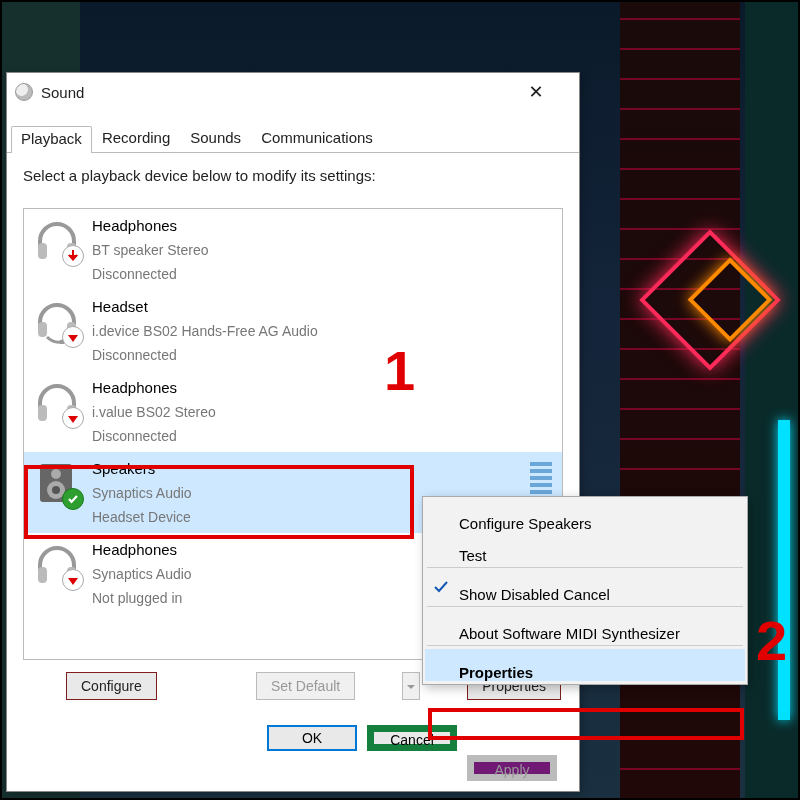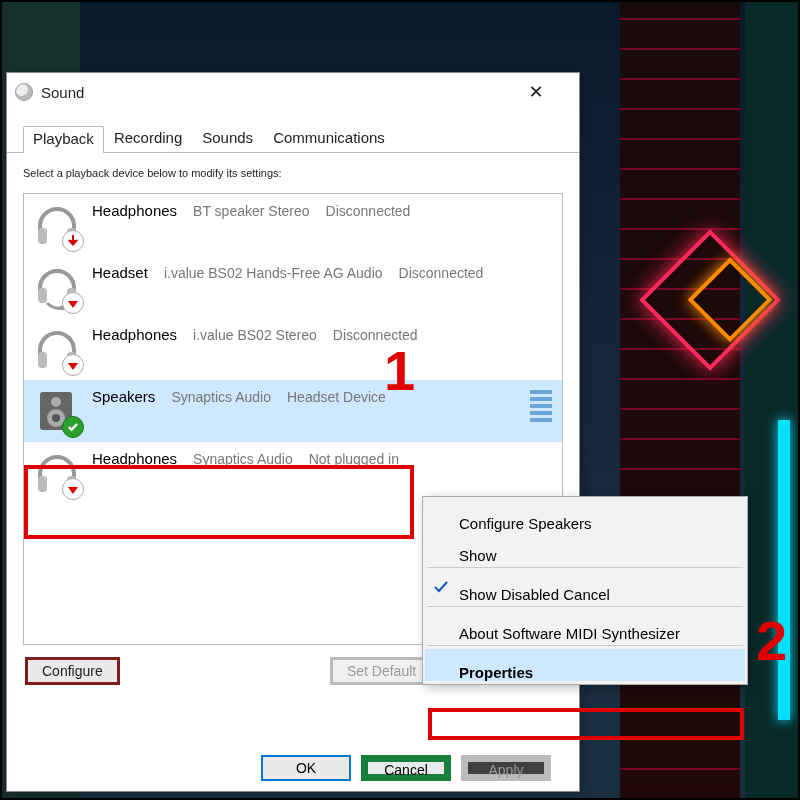--- a/index.html
+++ b/index.html
@@ -20,57 +20,57 @@
   .dialog {
     position: absolute; left: 6px; top: 72px; width: 574px; height: 720px;
     background: #fff; border: 1px solid #888; box-shadow: 2px 2px 8px rgba(0,0,0,.25);
   }
   .titlebar { display: flex; align-items: center; justify-content: space-between; height: 38px; padding: 0 20px 0 8px; }
   .titlebar .left { display: flex; align-items: center; gap: 8px; }
   .title-icon { width: 18px; height: 18px; border-radius: 50%; background: radial-gradient(circle at 35% 35%, #eee 0 40%, #bbb 45% 100%); border:1px solid #999; }
   .title-text { font-size: 15px; color: #222; }
   .close-btn { width: 46px; height: 30px; display:flex; align-items:center; justify-content:center; font-size: 18px; color:#222; cursor:pointer; }
 
-  .tabstrip { display:flex; border-bottom: 1px solid #bbb; padding-left: 16px; margin-top: 14px; height: 28px; }
+  .tabstrip { display:flex; border-bottom: 1px solid #bbb; padding-left: 4px; margin-top: 14px; height: 28px; }
   .tab { padding: 3px 9px; font-size: 15px; border: 1px solid transparent; border-bottom: none; cursor:pointer; color:#222; }
   .tab.active { border-color: #bbb; background:#fff; position:relative; top:1px; border-top-left-radius:2px; border-top-right-radius:2px; }
 
   .tab-content { padding: 14px 16px 0 16px; }
-  .instruction { font-size: 11px; color:#222; margin-bottom: 14px; }
+  .instruction { font-size: 15px; color:#222; margin-bottom: 24px; }
 
   .device-list { border: 1px solid #bbb; width: 540px; height: 452px; overflow: hidden; position: relative; }
   .device-item { display:flex; align-items:flex-start; gap: 12px; padding: 8px 10px; position:relative; }
   .device-item.selected { background: #cde8ff; }
 
   .dev-icon { width: 46px; height: 46px; position: relative; flex-shrink: 0; }
   .headphone-svg, .headset-svg, .speaker-svg { width:46px; height:46px; }
   .badge { position:absolute; right:-4px; bottom:-4px; width:22px; height:22px; border-radius:50%; background:#fff; border:1px solid #aaa; display:flex; align-items:center; justify-content:center; }
   .badge.red svg { width:14px; height:14px; }
   .badge.green { background:#2e9e2e; border-color:#1a7a1a; }
   .badge.green svg { width:12px; height:12px; }
 
-  .dev-text { display:flex; flex-direction:row; gap:16px;align-items:center; }
+  .dev-text { display:flex; flex-direction:column; gap:8px; }
   .dev-name { font-size: 15px; color:#000; }
   .dev-sub  { font-size: 14px; color:#777; }
   .dev-status{ font-size: 14px; color:#777; }
 
   .level-icon { position:absolute; right:8px; top:10px; width:24px; height:40px; }
   .level-icon .b { width:22px; height:4px; margin-bottom:3px; background:#6aa6d8; }
 
   .lower-buttons { display:flex; justify-content: space-between; margin-top: 12px; padding: 0 2px; }
   .lower-buttons .right { display:flex; gap: 6px; align-items:center; }
-  .btn { height: 28px; padding: 0 14px; font-size: 14px; border: 3px solid #7f1d1d; background: #e9e9e9; cursor:pointer; color:#222; }
+  .btn { height: 28px; padding: 0 14px; font-size: 14px; border: 1px solid #7f1d1d; background: #e9e9e9; cursor:pointer; color:#222;margin-left:41px; }
   .btn:disabled, .btn.disabled { color:#999; border-color:#bbb; background:#f0f0f0; cursor:default; }
   .split { width:18px; padding:0; display:flex; align-items:center; justify-content:center; }
   .split svg{ width:8px; height:8px; }
 
-  .dialog-buttons { position:absolute; bottom: 10px; right: 28px; display:flex; gap: 10px; }
+  .dialog-buttons { position:absolute; bottom: 10px; right: 22px; display:flex; gap: 10px; }
   .dlg-btn { width: 90px; height: 26px; font-size: 14px; border: 7px solid #15803d; background: #e9e9e9; cursor:pointer; }
   .dlg-btn.primary { border: 2px solid #0078d7; background:#e9e9e9; }
-  .dlg-btn.disabled { color:#999; border-color:#bbb; background:#404040; cursor:default; }
+  .dlg-btn.disabled { color:#999; border-color:#bbb; background:#701a75; cursor:default;margin-top:30px; }
 
   
   .context-menu {
     position: absolute; left: 422px; top: 496px; width: 326px; background:#f2f2f2;
     border: 1px solid #aaa; box-shadow: 3px 3px 10px rgba(0,0,0,.25); padding: 3px 2px;
     z-index: 50;
   }
   .cm-item { display:flex; align-items:flex-end; height: 32px; padding: 0 12px 0 34px; font-size: 15px; color:#000; cursor:pointer; position:relative; }
   .cm-item.highlight { background:#cde8ff; font-weight: 700; }
   .cm-sep { height:1px; background:#ccc; margin: 3px 2px; }
@@ -149,21 +149,21 @@
               <circle cx="28" cy="44" r="2.5" fill="#999"></circle>
             </svg>
           <span class="badge red">
               <svg viewBox="0 0 14 14">
                 <path fill="#d00" d="M2 5l5 7 5-7z"></path>
               </svg>
             </span>
         </div>
         <div class="dev-text">
           <span class="dev-name">Headset</span>
-          <span class="dev-sub">i.value BS02 Hands-Free AG Audio</span>
+          <span class="dev-sub">i.device BS02 Hands-Free AG Audio</span>
           <span class="dev-status">Disconnected</span>
         </div>
       </div>
 
       <div class="device-item">
         <div class="dev-icon">
           <svg class="headphone-svg" viewBox="0 0 46 46">
               <path fill="none" stroke="#999" stroke-width="4" d="M6 30v-6a17 17 0 0 1 34 0v6"></path>
               <rect x="4" y="26" width="9" height="16" rx="4" fill="#bbb"></rect>
               <rect x="33" y="26" width="9" height="16" rx="4" fill="#bbb"></rect>
@@ -250,21 +250,21 @@
     <button class="dlg-btn">Cancel</button>
     <button class="dlg-btn disabled">Apply</button>
   </div>
 </div>
 
 <div class="context-menu">
   <div class="cm-item">
       <span>Configure Speakers</span>
     </div>
   <div class="cm-item">
-      <span>Show</span>
+      <span>Test</span>
     </div>
   <div class="cm-sep"></div>
   <div class="cm-item">
     <span class="cm-check"><svg viewBox="0 0 16 16">
           <path fill="none" stroke="#1258b3" stroke-width="2" d="M2 8l4 4 8-9"></path>
         </svg></span>
     <span>Show Disabled Cancel</span>
   </div>
   <div class="cm-sep"></div>
   <div class="cm-item">

